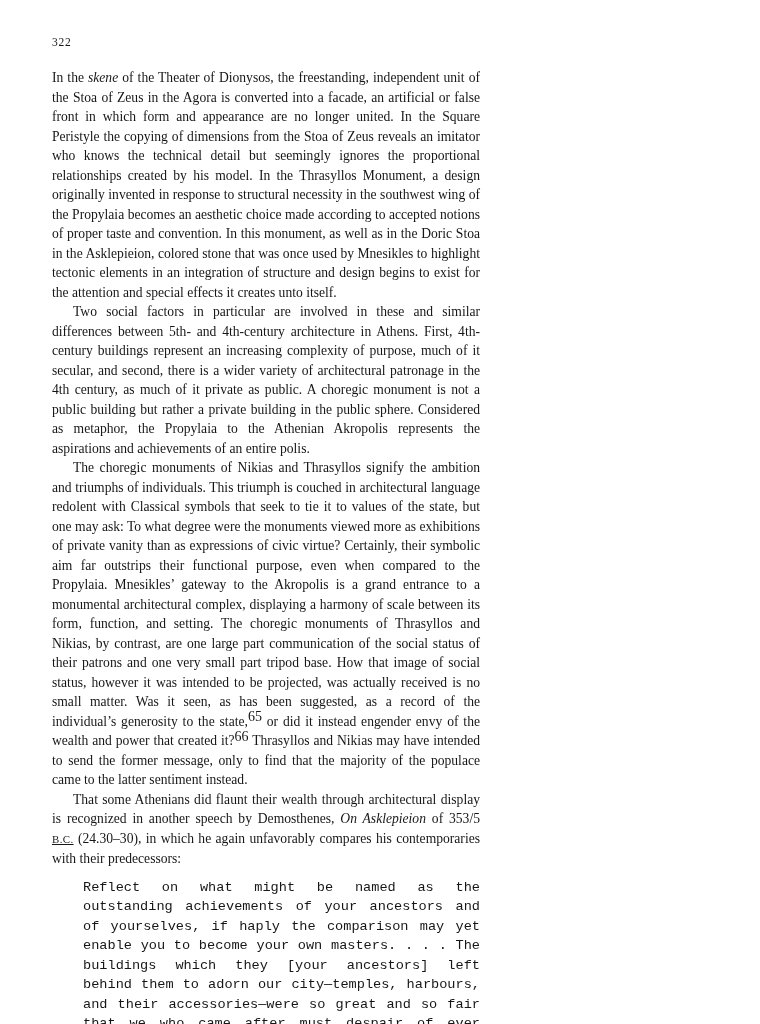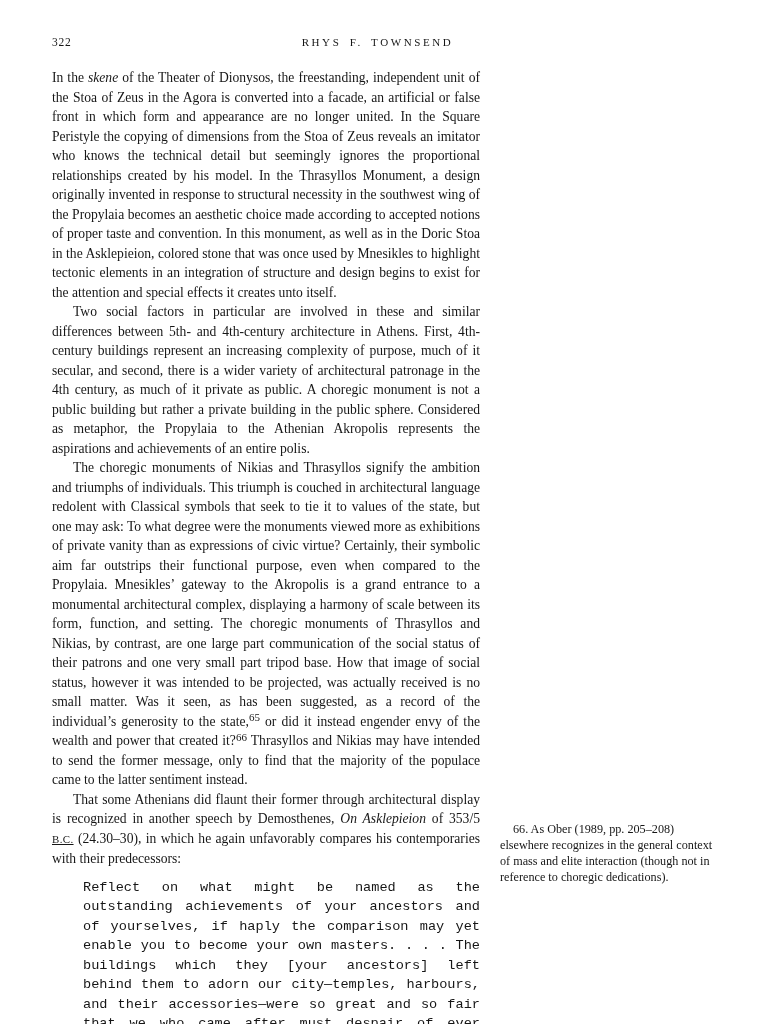--- a/index.html
+++ b/index.html
@@ -60,21 +60,21 @@
     hyphens: auto;
     -webkit-hyphens: auto;
   }
   .main-col p {
     margin: 0;
   }
   .main-col p.indent {
     text-indent: 21px;
   }
   sup {
-    font-size: 11px;
+    font-size: 14px;
     line-height: 0;
     vertical-align: baseline;
     position: relative;
     top: -4.5px;
   }
   .smallcaps {
     font-size: 0.8em;
     letter-spacing: 0.4px;
     text-decoration: underline;
   }
@@ -100,36 +100,34 @@
     text-indent: 13px;
   }
 </style>
 </head>
 <body>
 
 <div class="page">
 
   <div class="header">
     <span class="page-number">322</span>
-    <span class="running-head">RHYS F. TOWNSEND</span>
   </div>
 
   <div class="content">
 
     <div class="main-col">
       <div id="paragraphs-container">
           <p><span>In the </span><i>skene</i><span> of the Theater of Dionysos, the freestanding, independent unit of the Stoa of Zeus in the Agora is converted into a facade, an artificial or false front in which form and appearance are no longer united. In the Square Peristyle the copying of dimensions from the Stoa of Zeus reveals an imitator who knows the technical detail but seemingly ignores the proportional relationships created by his model. In the Thrasyllos Monument, a design originally invented in response to structural necessity in the southwest wing of the Propylaia becomes an aesthetic choice made according to accepted notions of proper taste and convention. In this monument, as well as in the Doric Stoa in the Asklepieion, colored stone that was once used by Mnesikles to highlight tectonic elements in an integration of structure and design begins to exist for the attention and special effects it creates unto itself.</span></p>
           <p class="indent"><span>Two social factors in particular are involved in these and similar differences between 5th- and 4th-century architecture in Athens. First, 4th-century buildings represent an increasing complexity of purpose, much of it secular, and second, there is a wider variety of architectural patronage in the 4th century, as much of it private as public. A choregic monument is not a public building but rather a private building in the public sphere. Considered as metaphor, the Propylaia to the Athenian Akropolis represents the aspirations and achievements of an entire polis.</span></p>
           <p class="indent"><span>The choregic monuments of Nikias and Thrasyllos signify the ambition and triumphs of individuals. This triumph is couched in architectural language redolent with Classical symbols that seek to tie it to values of the state, but one may ask: To what degree were the monuments viewed more as exhibitions of private vanity than as expressions of civic virtue? Certainly, their symbolic aim far outstrips their functional purpose, even when compared to the Propylaia. Mnesikles’ gateway to the Akropolis is a grand entrance to a monumental architectural complex, displaying a harmony of scale between its form, function, and setting. The choregic monuments of Thrasyllos and Nikias, by contrast, are one large part communication of the social status of their patrons and one very small part tripod base. How that image of social status, however it was intended to be projected, was actually received is no small matter. Was it seen, as has been suggested, as a record of the individual’s generosity to the state,</span><sup>65</sup><span> or did it instead engender envy of the wealth and power that created it?</span><sup>66</sup><span> Thrasyllos and Nikias may have intended to send the former message, only to find that the majority of the populace came to the latter sentiment instead.</span></p>
-          <p class="indent"><span>That some Athenians did flaunt their former through architectural display is recognized in another speech by Demosthenes, </span><i>On Asklepieion</i><span> of 353/5 </span><span class="smallcaps">B.C.</span><span> (24.30–30), in which he again unfavorably compares his contemporaries with their predecessors:</span></p>
+          <p class="indent"><span>That some Athenians did flaunt their wealth through architectural display is recognized in another speech by Demosthenes, </span><i>On Asklepieion</i><span> of 353/5 </span><span class="smallcaps">B.C.</span><span> (24.30–30), in which he again unfavorably compares his contemporaries with their predecessors:</span></p>
         </div>
       <blockquote id="blockquote-container"><span>Reflect on what might be named as the outstanding achievements of your ancestors and of yourselves, if haply the comparison may yet enable you to become your own masters. . . . The buildings which they [your ancestors] left behind them to adorn our city—temples, harbours, and their accessories—were so great and so fair that we who came after must despair of ever surpassing them; the Propylaia</span></blockquote>
     </div>
 
     <div class="margin-col">
       <div class="footnotes" id="footnotes-container">
-          <p><span>66. As Ober (1989, pp. 205–208) elsewhere recognizes in the general context of mass and elite interaction (though not in reference to choregic dedications).</span></p>
         </div>
     </div>
 
   </div>
 
 </div>
 
 </body></html>

